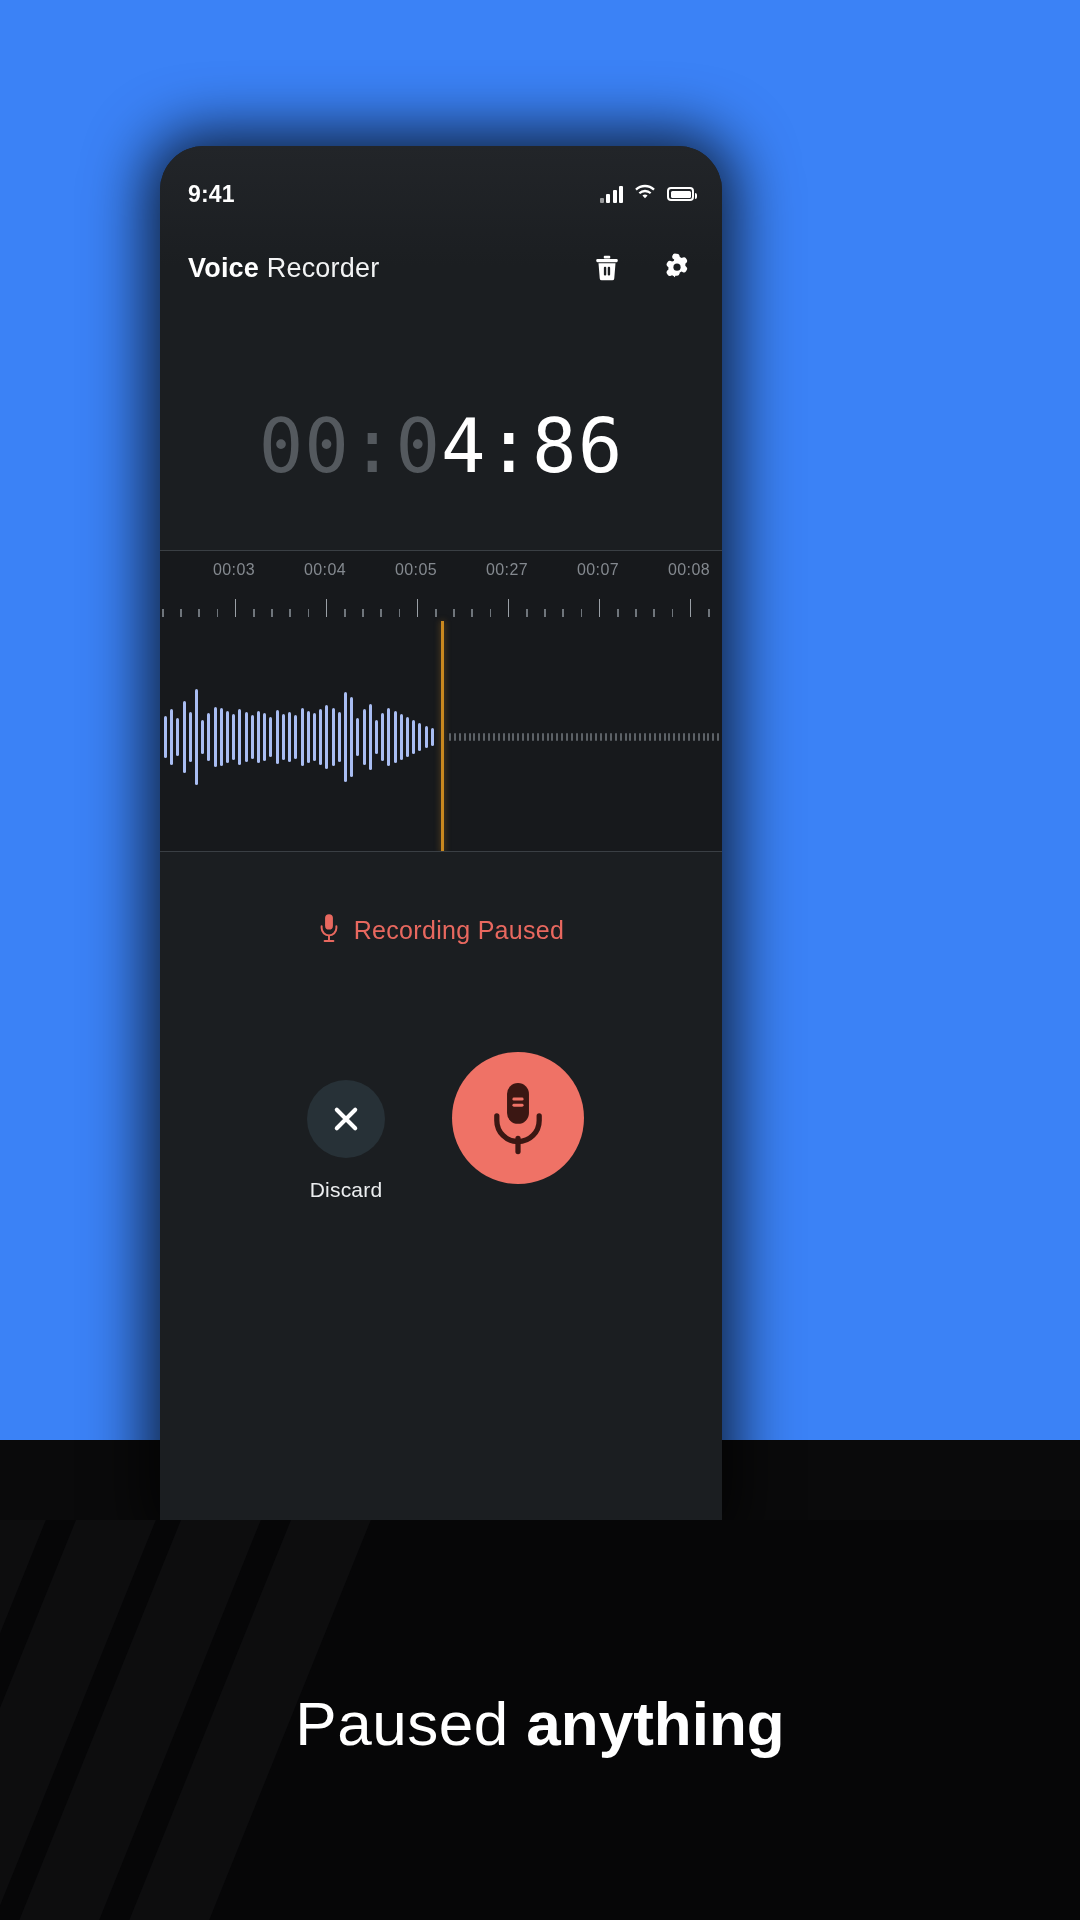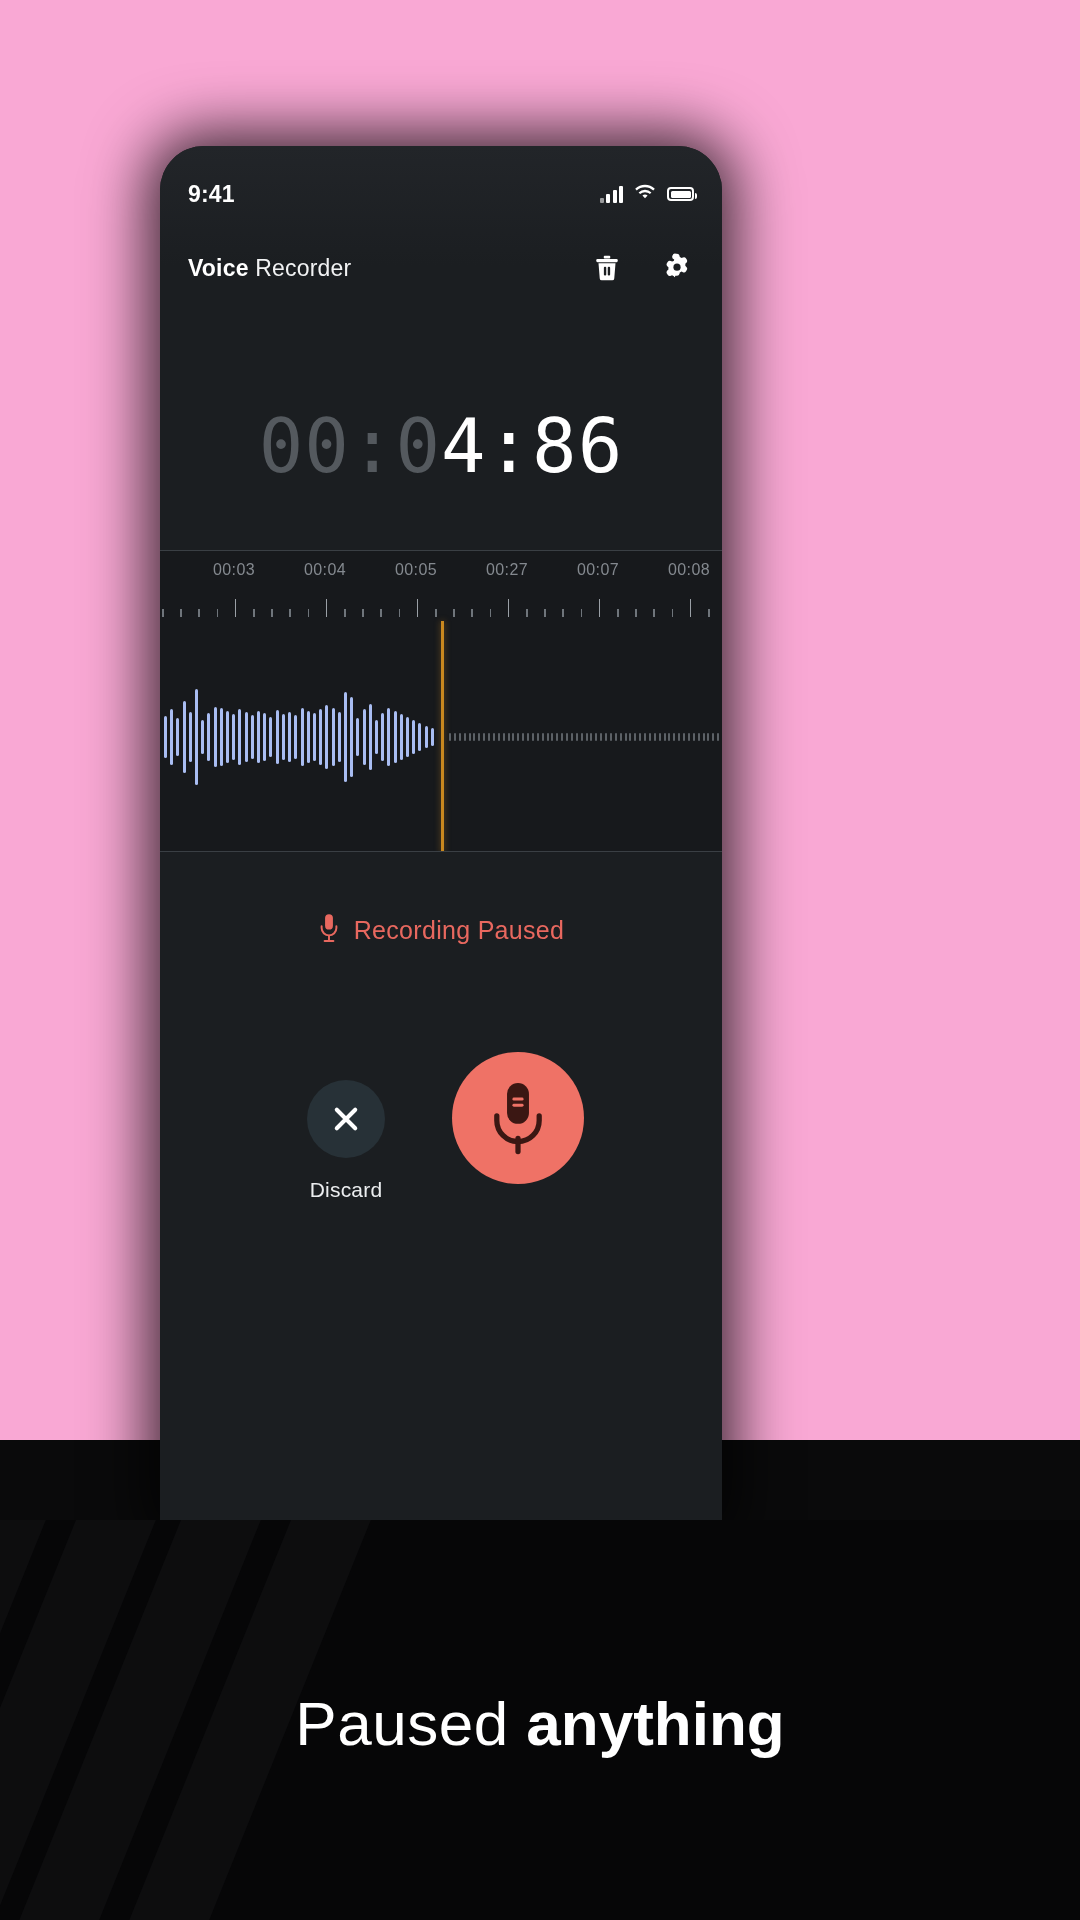--- a/index.html
+++ b/index.html
@@ -2,21 +2,21 @@
 <html><head>
 <meta charset="utf-8">
 <style>
   * { margin:0; padding:0; box-sizing:border-box; }
   html,body {
     width:1080px; height:1920px;
     background:#0a0a0b;
     font-family:"Liberation Sans", sans-serif;
     overflow:hidden;
   }
-  #stage { position:relative; width:1080px; height:1440px; background:#f9a8d4; }
+  #stage { position:relative; width:1080px; height:1440px; background:#3b82f6; }
 
   
   .promo-band {
     position:absolute; left:0; top:1520px; width:1080px; height:400px;
     background:#060607; overflow:hidden; z-index:40;
   }
   .promo-stripes { position:absolute; inset:0; overflow:hidden; opacity:.55; }
   .promo-stripes i {
     position:absolute; top:-160px; width:74px; height:760px;
     background:#131315; transform:rotate(22deg); display:block;
@@ -68,21 +68,21 @@
     content:""; position:absolute; right:-5px; top:4px;
     width:2.5px; height:6px; background:#ffffff; border-radius:0 2px 2px 0;
   }
 
   
   .appbar {
     position:absolute; left:0; top:86px; width:562px; height:72px;
     display:flex; align-items:center; justify-content:space-between;
     padding:0 28px;
   }
-  .app-title { font-size:23px; color:#f2f3f4; font-weight:400; letter-spacing:.2px; white-space:nowrap; }
+  .app-title { font-size:27px; color:#f2f3f4; font-weight:400; letter-spacing:.2px; white-space:nowrap; }
   .app-title b { font-weight:700; color:#ffffff; }
   .appbar-actions { display:flex; align-items:center; gap:36px; }
   .icon-btn { width:34px; height:34px; display:flex; align-items:center; justify-content:center; }
 
   
   .timer-zone {
     position:absolute; left:0; top:200px; width:562px; height:200px;
     display:flex; align-items:center; justify-content:center;
   }
   .timer {

